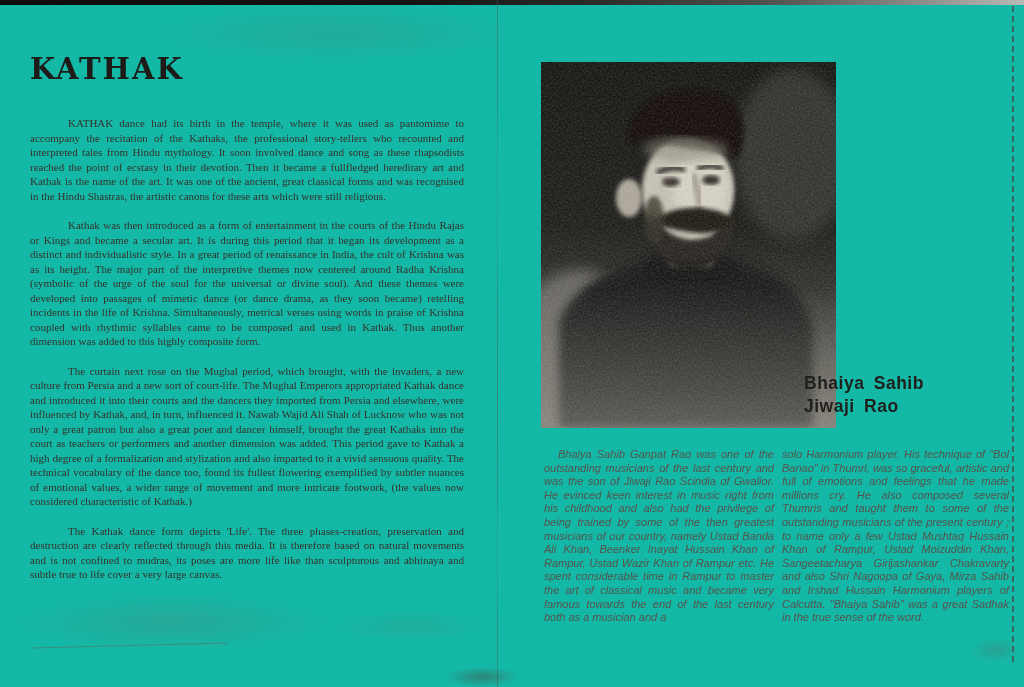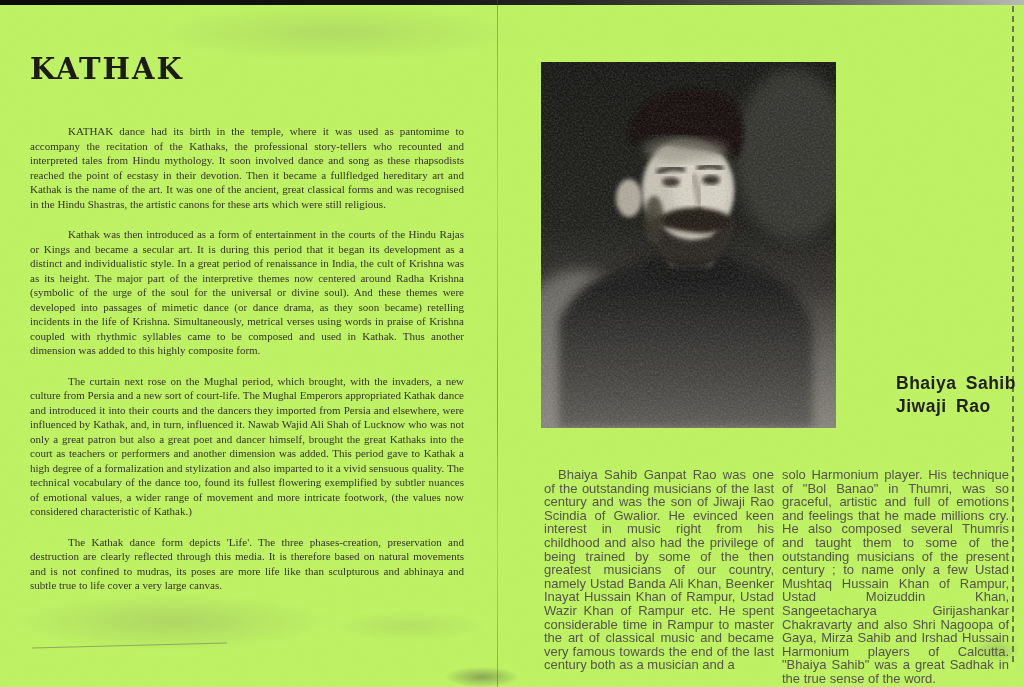--- a/index.html
+++ b/index.html
@@ -1,18 +1,18 @@
 <!DOCTYPE html>
 <html><head>
 <meta charset="utf-8">
 <style>
   html,body{margin:0;padding:0;background:#888;}
   .spread{
     position:relative;width:1024px;height:687px;overflow:hidden;
-    background:#bef264;
+    background:#14b8a6;
     font-family:"Liberation Serif",serif;
   }
   
   .top-strip{
     position:absolute;left:0;top:0;width:1024px;height:5px;
     background:linear-gradient(to right,#0b0b0b 0%,#141413 40%,#2b2b29 58%,#51514e 75%,#8d8d8a 90%,#b9b9b6 100%);
   }
   .fold-line{
     position:absolute;left:497px;top:0;width:1px;height:687px;
     background:linear-gradient(to bottom,rgba(85,82,76,.45) 0%,rgba(85,82,76,.18) 30%,rgba(85,82,76,.5) 58%,rgba(85,82,76,.2) 80%,rgba(85,82,76,.45) 100%);
@@ -35,35 +35,35 @@
   
   .page-title{
     position:absolute;left:30px;top:52px;margin:0;
     font-family:"DejaVu Serif",serif;font-weight:bold;
     font-size:29px;letter-spacing:2px;color:#1c1b18;
   }
   .body-text{
     position:absolute;left:30px;top:108px;width:434px;
     text-align:justify;font-size:11px;line-height:14.5px;color:#35322b;
   }
-  .body-text p{margin:16px 0 15px 0;text-indent:38px;}
+  .body-text p{margin:8px 0 15px 0;text-indent:38px;}
 
   
   .photo{position:absolute;left:541px;top:62px;width:295px;height:366px;margin:0;}
   .photo svg{display:block;width:100%;height:100%;}
   .caption{
-    position:absolute;left:896px;top:372px;
+    position:absolute;left:804px;top:372px;
     font-family:"Liberation Sans",sans-serif;font-weight:bold;
     font-size:17.5px;line-height:23px;color:#201f1c;
     letter-spacing:.5px;word-spacing:4px;white-space:nowrap;
   }
   .col{
-    position:absolute;top:468px;text-align:justify;
-    font-family:"Liberation Sans",sans-serif;font-size:13px;
-    line-height:13.6px;color:#55534c;
+    position:absolute;top:448px;text-align:justify;
+    font-family:"Liberation Sans",sans-serif;font-size:11px;
+    line-height:13.6px;color:#55534c;font-style:italic;
   }
   .col1{left:544px;width:230px;text-indent:14px;}
   .col2{left:782px;width:227px;}
 
   .paper-grain{position:absolute;left:0;top:0;width:1024px;height:687px;pointer-events:none;opacity:.55;}
 </style>
 </head>
 <body>
 
 <div class="spread">

